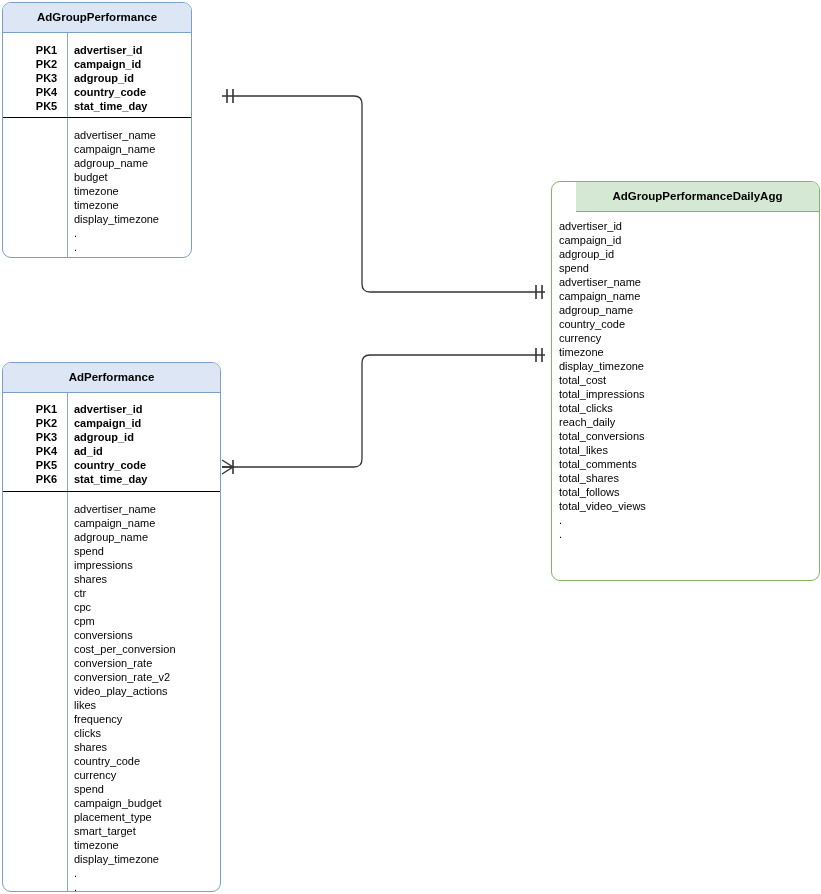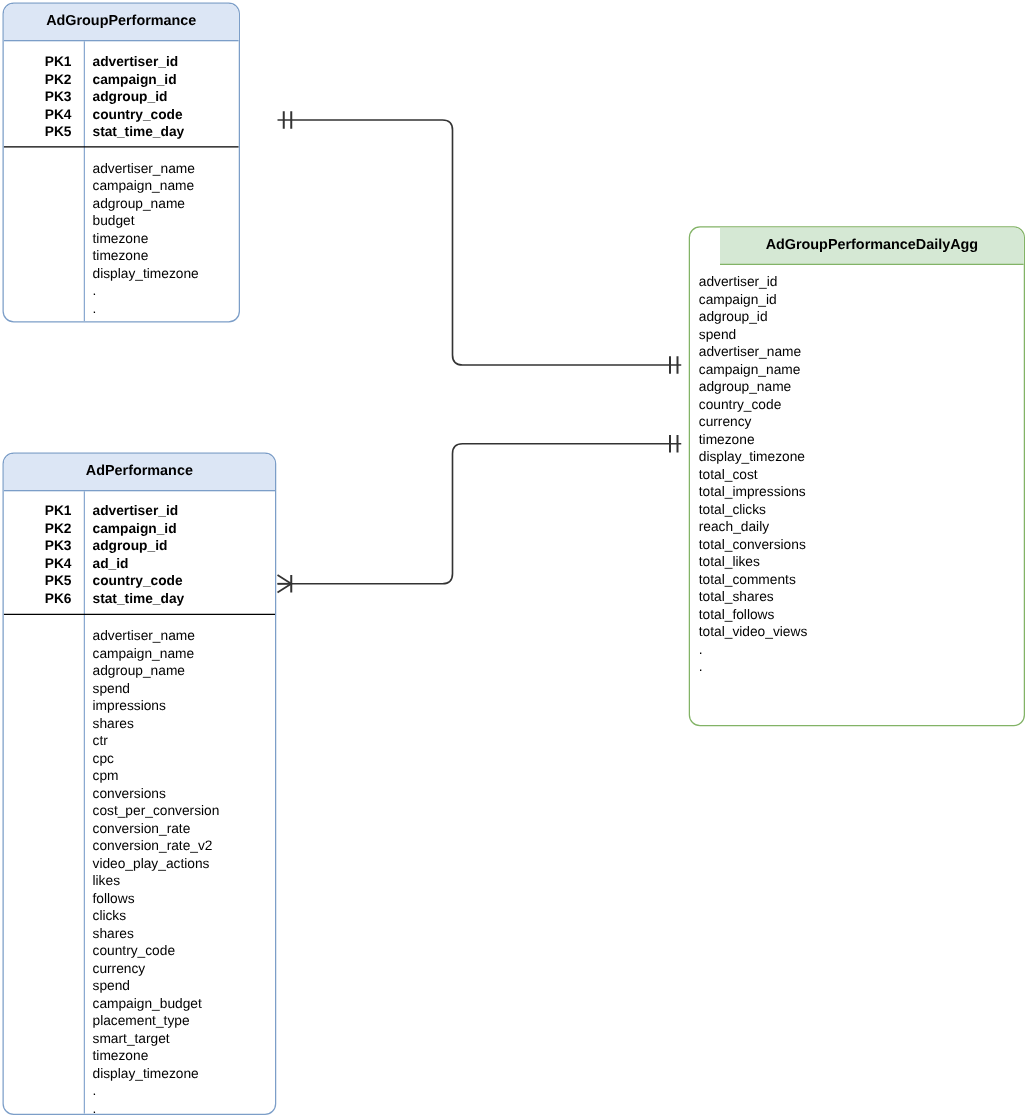--- a/index.html
+++ b/index.html
@@ -222,21 +222,21 @@
         <div class="attr-item">shares</div>
         <div class="attr-item">ctr</div>
         <div class="attr-item">cpc</div>
         <div class="attr-item">cpm</div>
         <div class="attr-item">conversions</div>
         <div class="attr-item">cost_per_conversion</div>
         <div class="attr-item">conversion_rate</div>
         <div class="attr-item">conversion_rate_v2</div>
         <div class="attr-item">video_play_actions</div>
         <div class="attr-item">likes</div>
-        <div class="attr-item">follows</div>
+        <div class="attr-item">frequency</div>
         <div class="attr-item">clicks</div>
         <div class="attr-item">shares</div>
         <div class="attr-item">country_code</div>
         <div class="attr-item">currency</div>
         <div class="attr-item">spend</div>
         <div class="attr-item">campaign_budget</div>
         <div class="attr-item">placement_type</div>
         <div class="attr-item">smart_target</div>
         <div class="attr-item">timezone</div>
         <div class="attr-item">display_timezone</div>

